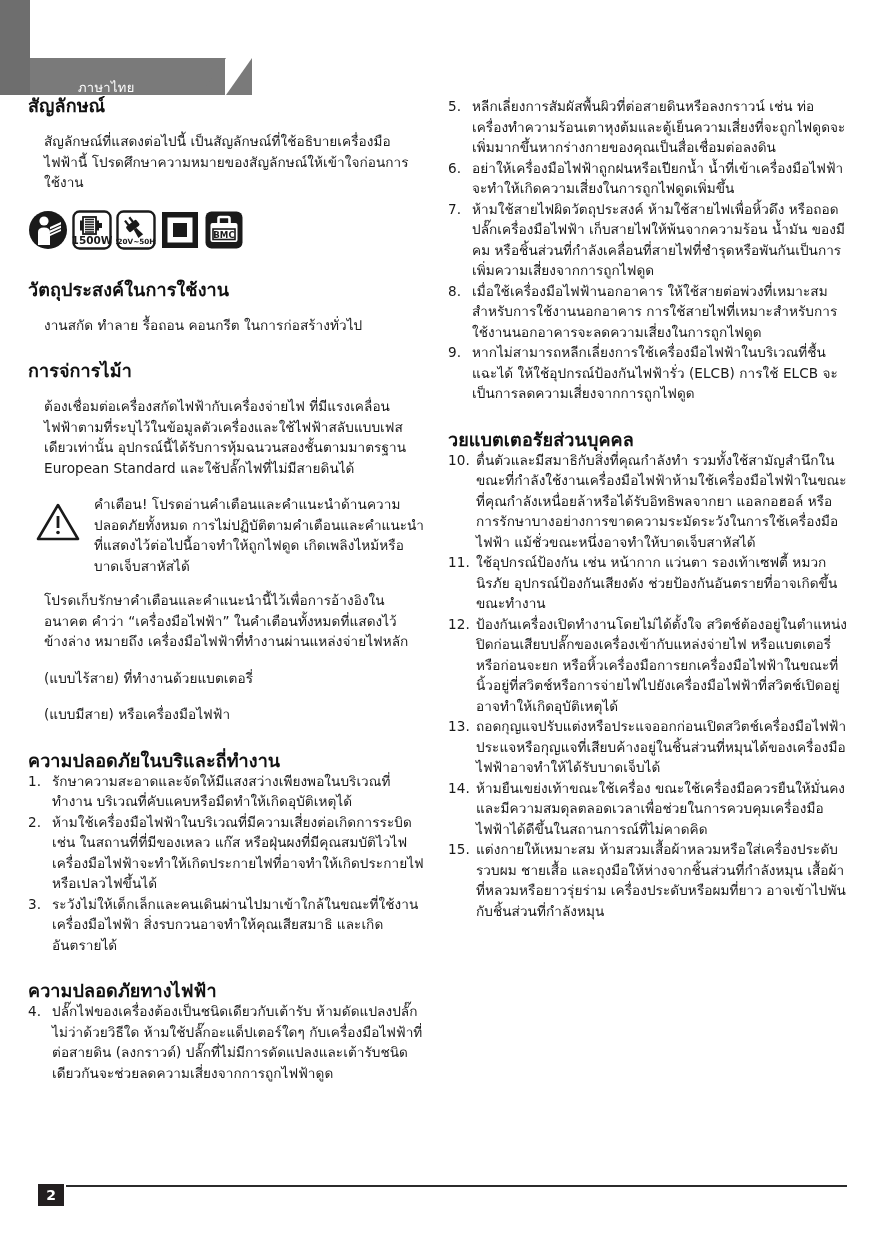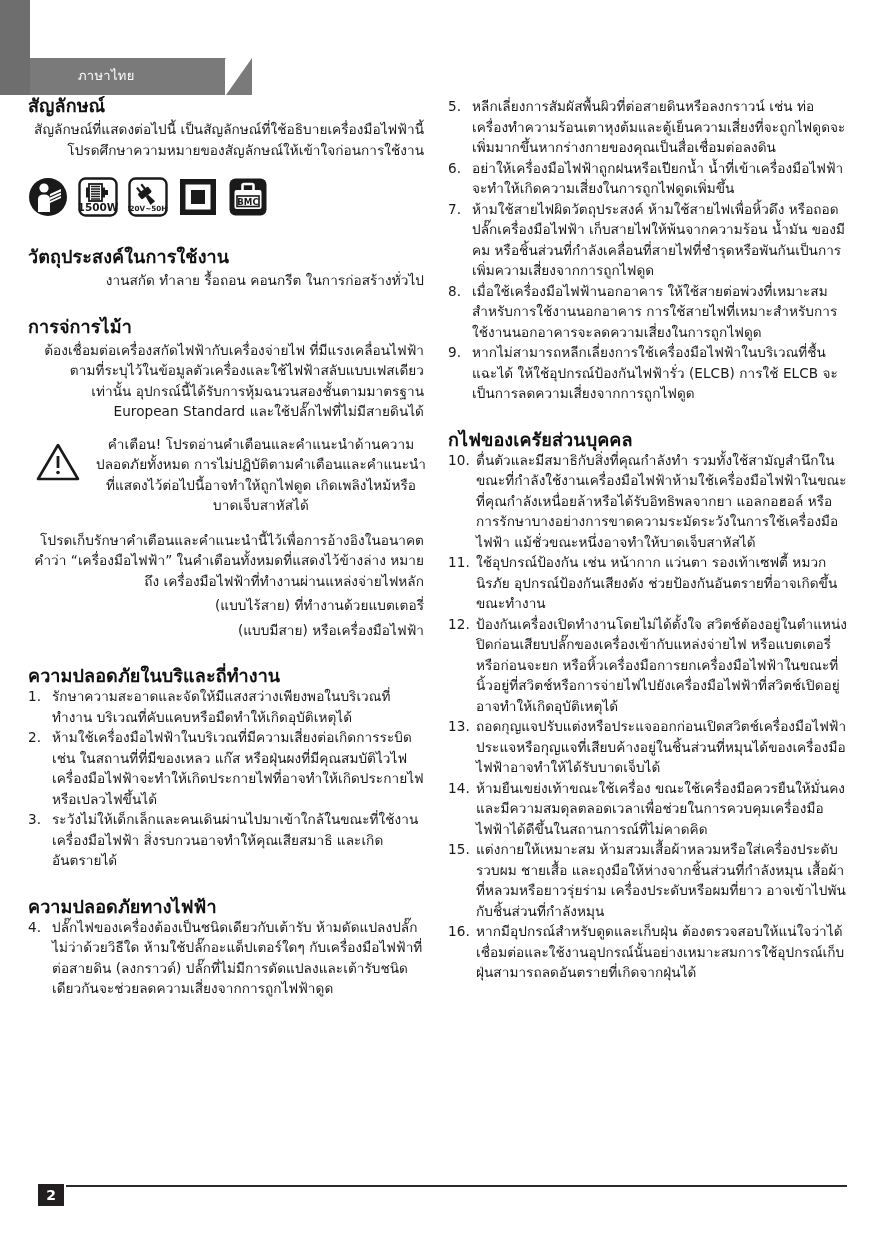--- a/index.html
+++ b/index.html
@@ -58,21 +58,21 @@
   .header-banner .wedge .tri-b {
     position: absolute;
     left: 26px; top: 0;
     width: 0; height: 0;
     border-left: 26px solid transparent;
     border-bottom: 37px solid #7a7a7a;
   }
   .header-lang {
     position: absolute;
     left: 78px;
-    top: 65px;
+    top: 77px;
     font-size: 13px;
     color: #ffffff;
     letter-spacing: 0.3px;
     line-height: 22px;
   }
 
   
   .page-col {
     position: absolute;
     top: 96px;
@@ -87,46 +87,44 @@
     color: #111111;
     margin: 0 0 1px 0;
     line-height: 19px;
     letter-spacing: 0.1px;
   }
   .sec-title.spaced { margin-top: 26px; }
 
   .para {
     font-size: 13.6px;
     line-height: 20.5px;
-    margin: 4px;
+    margin: 16px;
     color: #1a1a1a;
     letter-spacing: 0.05px;
-    text-align: right;
   }
   .para.gap { margin-top: 14px; }
 
   
   .symbol-row {
     display: flex;
     align-items: flex-end;
-    gap: 10px;
+    gap: 4px;
     margin-top: 17px;
     margin-bottom: 5px;
     height: 44px;
   }
   .sym { flex: 0 0 auto; }
 
   
   .warning-block {
     display: flex;
     gap: 14px;
     margin-top: 12px;
     padding-left: 8px;
     align-items: flex-start;
-    text-align: center;
   }
   .warning-tri {
     flex: 0 0 auto;
     margin-top: 8px;
   }
   .warning-text {
     font-size: 13.6px;
     line-height: 20.5px;
     margin: 0;
     letter-spacing: 0.05px;
@@ -336,21 +334,21 @@
     <li>
       <span class="num">8.</span>
       <span>เมื่อใช้เครื่องมือไฟฟ้านอกอาคาร ให้ใช้สายต่อพ่วงที่เหมาะสมสำหรับการใช้งานนอกอาคาร การใช้สายไฟที่เหมาะสำหรับการใช้งานนอกอาคารจะลดความเสี่ยงในการถูกไฟดูด</span>
     </li>
     <li>
       <span class="num">9.</span>
       <span>หากไม่สามารถหลีกเลี่ยงการใช้เครื่องมือไฟฟ้าในบริเวณที่ชื้นแฉะได้ ให้ใช้อุปกรณ์ป้องกันไฟฟ้ารั่ว (ELCB) การใช้ ELCB จะเป็นการลดความเสี่ยงจากการถูกไฟดูด</span>
     </li>
   </ol>
 
-  <h2 class="sec-title spaced">กไฟของเครัยส่วนบุคคล</h2>
+  <h2 class="sec-title spaced">วยแบตเตอรัยส่วนบุคคล</h2>
   <ol class="numlist wide">
     <li>
       <span class="num wide">10.</span>
       <span>ตื่นตัวและมีสมาธิกับสิ่งที่คุณกำลังทำ รวมทั้งใช้สามัญสำนึกในขณะที่กำลังใช้งานเครื่องมือไฟฟ้าห้ามใช้เครื่องมือไฟฟ้าในขณะที่คุณกำลังเหนื่อยล้าหรือได้รับอิทธิพลจากยา แอลกอฮอล์ หรือการรักษาบางอย่างการขาดความระมัดระวังในการใช้เครื่องมือไฟฟ้า แม้ชั่วขณะหนึ่งอาจทำให้บาดเจ็บสาหัสได้</span>
     </li>
     <li>
       <span class="num wide">11.</span>
       <span>ใช้อุปกรณ์ป้องกัน เช่น หน้ากาก แว่นตา รองเท้าเซฟตี้ หมวกนิรภัย อุปกรณ์ป้องกันเสียงดัง ช่วยป้องกันอันตรายที่อาจเกิดขึ้นขณะทำงาน</span>
     </li>
     <li>
@@ -361,24 +359,20 @@
       <span class="num wide">13.</span>
       <span>ถอดกุญแจปรับแต่งหรือประแจออกก่อนเปิดสวิตช์เครื่องมือไฟฟ้า ประแจหรือกุญแจที่เสียบค้างอยู่ในชิ้นส่วนที่หมุนได้ของเครื่องมือไฟฟ้าอาจทำให้ได้รับบาดเจ็บได้</span>
     </li>
     <li>
       <span class="num wide">14.</span>
       <span>ห้ามยืนเขย่งเท้าขณะใช้เครื่อง ขณะใช้เครื่องมือควรยืนให้มั่นคงและมีความสมดุลตลอดเวลาเพื่อช่วยในการควบคุมเครื่องมือไฟฟ้าได้ดีขึ้นในสถานการณ์ที่ไม่คาดคิด</span>
     </li>
     <li>
       <span class="num wide">15.</span>
       <span>แต่งกายให้เหมาะสม ห้ามสวมเสื้อผ้าหลวมหรือใส่เครื่องประดับ รวบผม ชายเสื้อ และถุงมือให้ห่างจากชิ้นส่วนที่กำลังหมุน เสื้อผ้าที่หลวมหรือยาวรุ่ยร่าม เครื่องประดับหรือผมที่ยาว อาจเข้าไปพันกับชิ้นส่วนที่กำลังหมุน</span>
-    </li>
-    <li>
-      <span class="num wide">16.</span>
-      <span>หากมีอุปกรณ์สำหรับดูดและเก็บฝุ่น ต้องตรวจสอบให้แน่ใจว่าได้เชื่อมต่อและใช้งานอุปกรณ์นั้นอย่างเหมาะสมการใช้อุปกรณ์เก็บฝุ่นสามารถลดอันตรายที่เกิดจากฝุ่นได้</span>
     </li>
   </ol>
 
 </div>
 
 <div class="footer">
   <div class="rule"></div>
   <div class="pagenum">2</div>
 </div>
 

